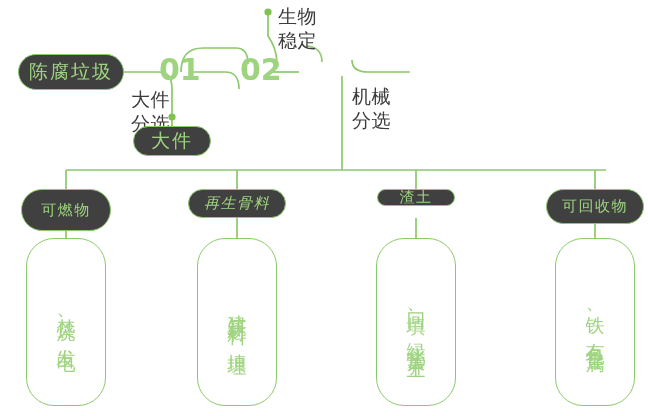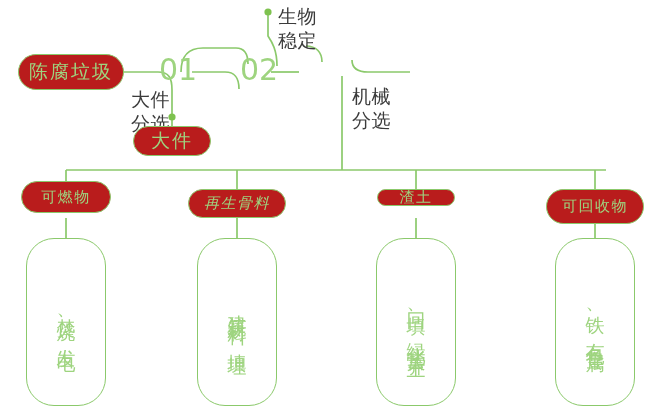--- a/index.html
+++ b/index.html
@@ -9,37 +9,37 @@
   }
   #stage{position:absolute;left:0;top:0;width:648px;height:416px;}
   #wires{position:absolute;left:0;top:0;width:648px;height:416px;}
 
   
   .pill{
     position:absolute;
     box-sizing:border-box;
     border:1.6px solid #8bc96b;
     border-radius:999px;
-    background:#b91c1c;
+    background:#404040;
     color:#9ed47f;
     display:flex;align-items:center;justify-content:center;
     letter-spacing:1px;
     white-space:nowrap;
     font-weight:500;
   }
   .pill.src{font-size:19px;letter-spacing:2px;}
   .pill.daj{font-size:19px;letter-spacing:2px;}
   .pill.cat{font-size:15px;letter-spacing:1.5px;}
 
   
   .stagenum{
     position:absolute;
     color:#9ed47f;
     font-size:30px;
-    font-weight:400;
+    font-weight:700;
     letter-spacing:0px;
     line-height:1;
     white-space:nowrap;
   }
 
   
   .slabel{
     position:absolute;
     color:#3b3b3b;
     font-size:19px;
@@ -129,21 +129,21 @@
 分选</div>
   <div class="slabel" style="left:278px;top:5px;width:52px;">生物
 稳定</div>
   <div class="slabel" style="left:352px;top:85px;width:52px;">机械
 分选</div>
 
   <div class="pill daj" style="left:133px;top:126px;width:78px;height:30px;">
     <span>大件</span>
   </div>
 
-  <div class="pill cat" style="left:21px;top:181px;width:90px;height:32px;">
+  <div class="pill cat" style="left:21px;top:189px;width:90px;height:42px;">
     <span>可燃物</span>
   </div>
   <div class="pill cat" style="left:188px;top:189px;width:98px;height:29px;font-style:italic;">
     <span>再生骨料</span>
   </div>
   <div class="pill cat" style="left:377px;top:189px;width:78px;height:17px;">
     <span>渣土</span>
   </div>
   <div class="pill cat" style="left:546px;top:189px;width:98px;height:35px;">
     <span>可回收物</span>

